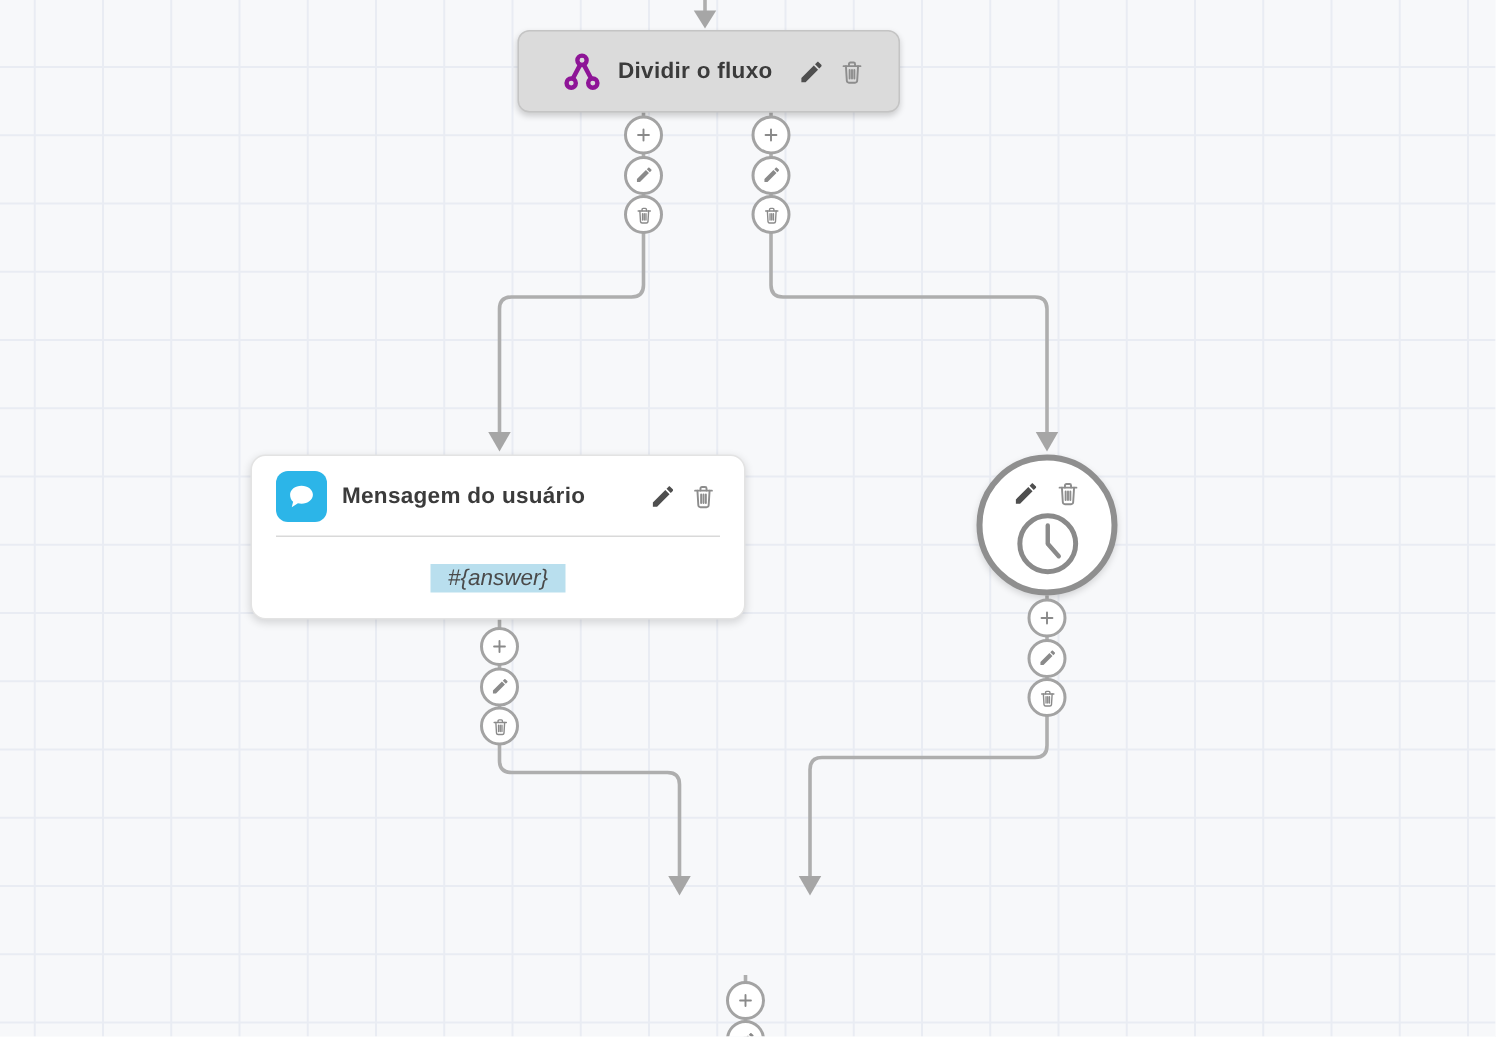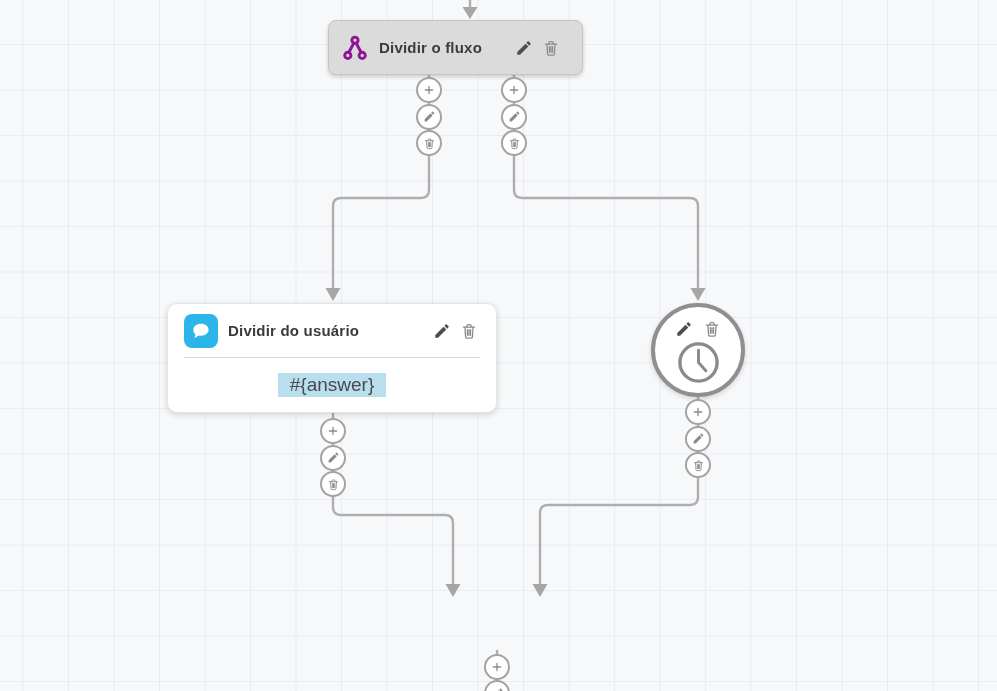--- a/index.html
+++ b/index.html
@@ -38,38 +38,38 @@
   .node-title{
     font-size:15px; font-weight:bold; color:var(--title-text);
     letter-spacing:.2px; white-space:nowrap;
   }
   .node-icon{flex:0 0 auto; display:flex; color:var(--accent-purple);}
   .actions{margin-left:auto; display:flex; align-items:center; gap:9px;}
   .act{display:flex; cursor:pointer;}
   .act.edit{color:var(--icon-dark);}
   .act.del{color:var(--icon-gray);}
 
-  .node-split{left:328px; top:20px; width:255px; height:55px; padding:0 22px 0 12px; gap:10px;}
+  .node-split{left:345px; top:20px; width:255px; height:55px; padding:0 22px 0 28px; gap:10px;}
   .node-merge{left:368px; top:598px; width:258px; height:52px; padding:0 20px 0 23px; gap:10px;}
 
   .node-white{
     background:var(--node-bg-white); border:1px solid #e3e3e3; border-radius:10px;
     flex-direction:column; align-items:stretch;
     box-shadow:0 2px 6px rgba(0,0,0,.14);
   }
   .node-message{left:167px; top:303px; width:330px; height:110px;}
   .msg-header{display:flex; align-items:center; gap:10px; height:53px; padding:0 18px 0 16px;}
   .msg-app-icon{
     width:34px; height:34px; border-radius:8px; background:var(--accent-blue);
     display:flex; align-items:center; justify-content:center; color:#fff;
   }
   .divider{height:1px; background:#d9d9d9; margin:0 16px; border:none;}
   .msg-body{flex:1; display:flex; align-items:center; justify-content:center;}
   .variable-chip{
-    font-size:19px; color:var(--body-text);
+    font-size:15px; font-style:italic; color:var(--body-text);
     background:var(--highlight-bg); padding:1px 12px;
   }
 
   .node-timer{
     left:651px; top:303px; width:94px; height:94px; border-radius:50%;
     background:var(--node-bg-white); border:4px solid #8f8f8f;
     flex-direction:column; align-items:center; justify-content:flex-start;
     box-shadow:0 2px 5px rgba(0,0,0,.15);
   }
   .timer-actions{display:flex; gap:10px; margin-top:13px;}
@@ -206,21 +206,21 @@
       </svg>
     </div>
 
   <div class="node node-white node-message">
     <div class="msg-header">
       <span class="msg-app-icon">
         <svg width="22" height="22">
             <use href="#i-chat"></use>
           </svg>
       </span>
-      <span class="node-title">Dividir do usuário</span>
+      <span class="node-title">Mensagem do usuário</span>
       <span class="actions">
         <span class="act edit">
             <svg width="18" height="18">
               <use href="#i-pencil"></use>
             </svg>
           </span>
         <span class="act del">
             <svg width="18" height="18">
               <use href="#i-trash"></use>
             </svg>

